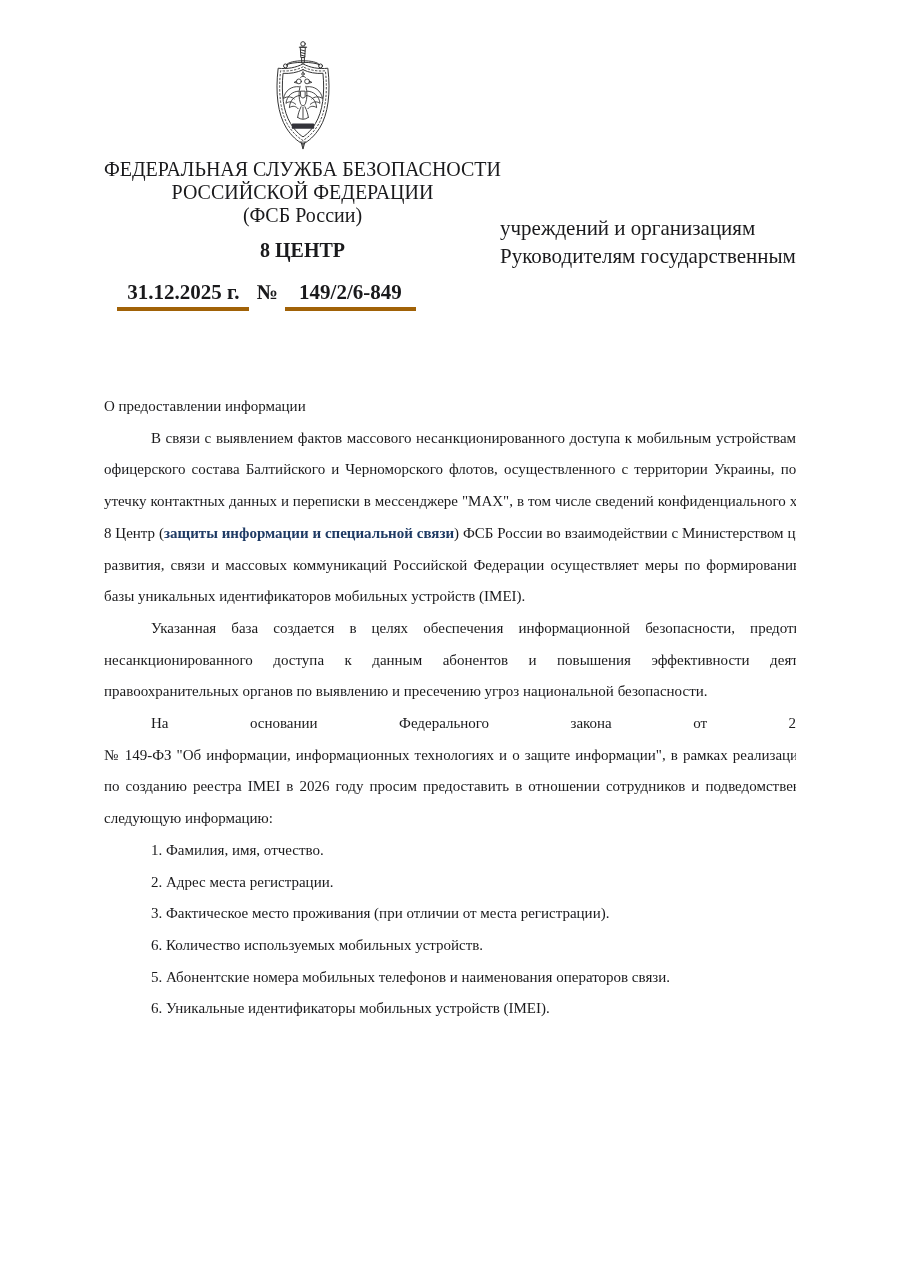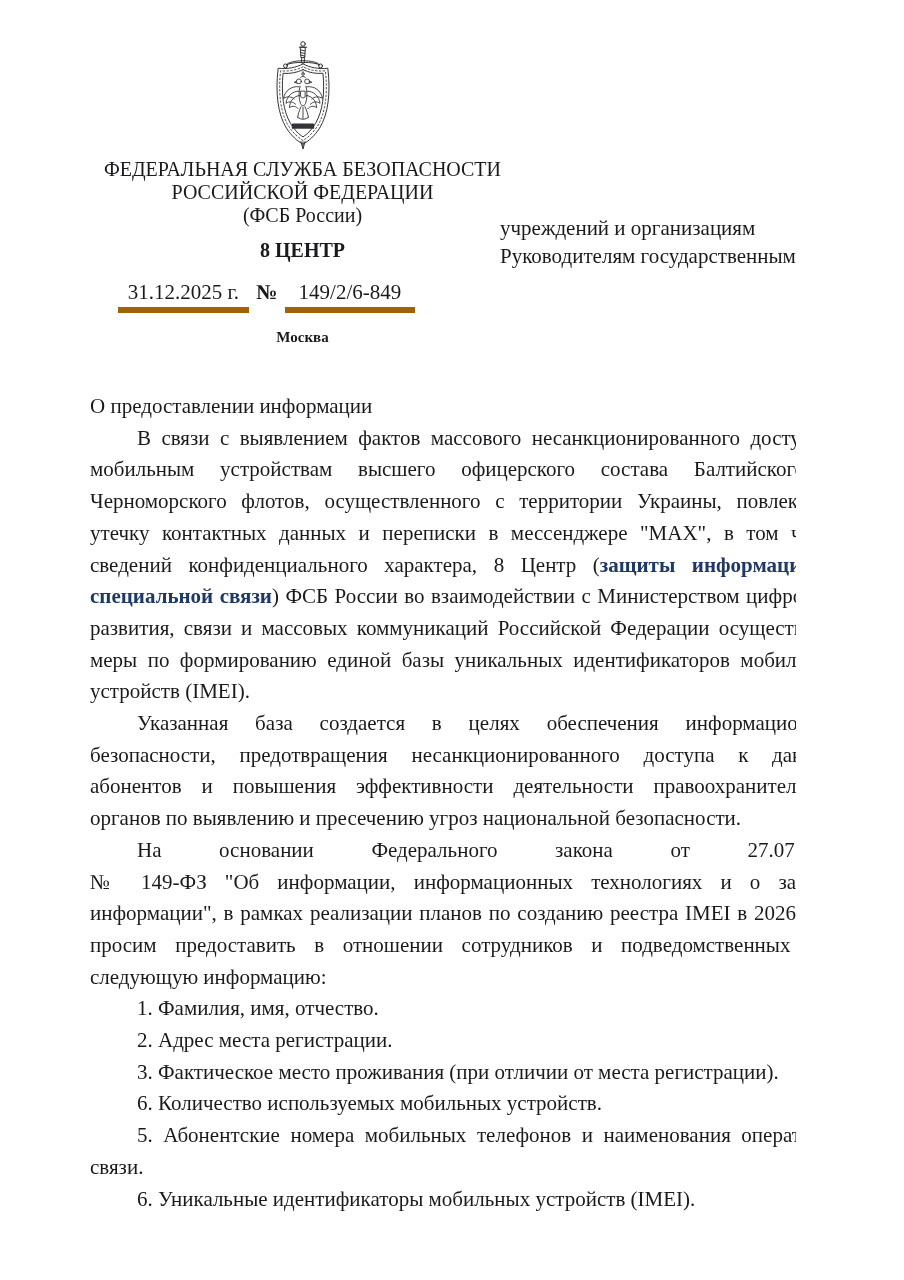--- a/index.html
+++ b/index.html
@@ -27,45 +27,46 @@
   .req-line {
     position: relative;
     left: -36px;
     margin-top: 18px;
     font-size: 21px;
     line-height: 24px;
     white-space: nowrap;
   }
   .u-seg {
     display: inline-block;
-    border-bottom: 6px solid #a16207;
+    border-bottom: 4px solid #a16207;
     padding: 0 10px 3px 10px;
+    font-weight: bold;
   }
   .u-seg.num { padding: 0 14px 3px 14px; }
   .no-sign { font-weight: bold; padding: 0 2px; }
   .city { margin-top: 16px; font-size: 15px; line-height: 17px; font-weight: bold; }
 
   
   .addressee {
     position: absolute;
     left: 500px;
     top: 214px;
     width: 340px;
     font-size: 21px;
     line-height: 28px;
     text-align: left;
   }
 
   
   .body-block {
     position: absolute;
-    left: 90px;
+    left: 104px;
     top: 391px;
     width: 752px;
-    font-size: 21px;
+    font-size: 15px;
     line-height: 31.7px;
     text-align: justify;
   }
   .subject { margin: 0; text-align: left; }
   p.para { margin: 0; text-indent: 47px; }
   p.para.no-indent { text-indent: 0; }
   p.para.justify-last { text-align-last: justify; }
   .bold-navy { font-weight: bold; color: #1e3a64; }
   .list p.para { text-align: justify; }
 </style>
@@ -138,21 +139,20 @@
     </div>
 
     <div class="unit">8 ЦЕНТР</div>
 
     <div class="req-line">
       <span class="u-seg">31.12.2025 г.</span>
       <span class="no-sign">№</span>
       <span class="u-seg num">149/2/6-849</span>
     </div>
 
-    <div class="city">Москва</div>
   </div>
 
   <div class="addressee">
     <div>учреждений и организациям</div>
     <div>Руководителям государственным</div>
   </div>
 
   <div class="body-block">
 
     <p class="subject">О предоставлении информации</p>

